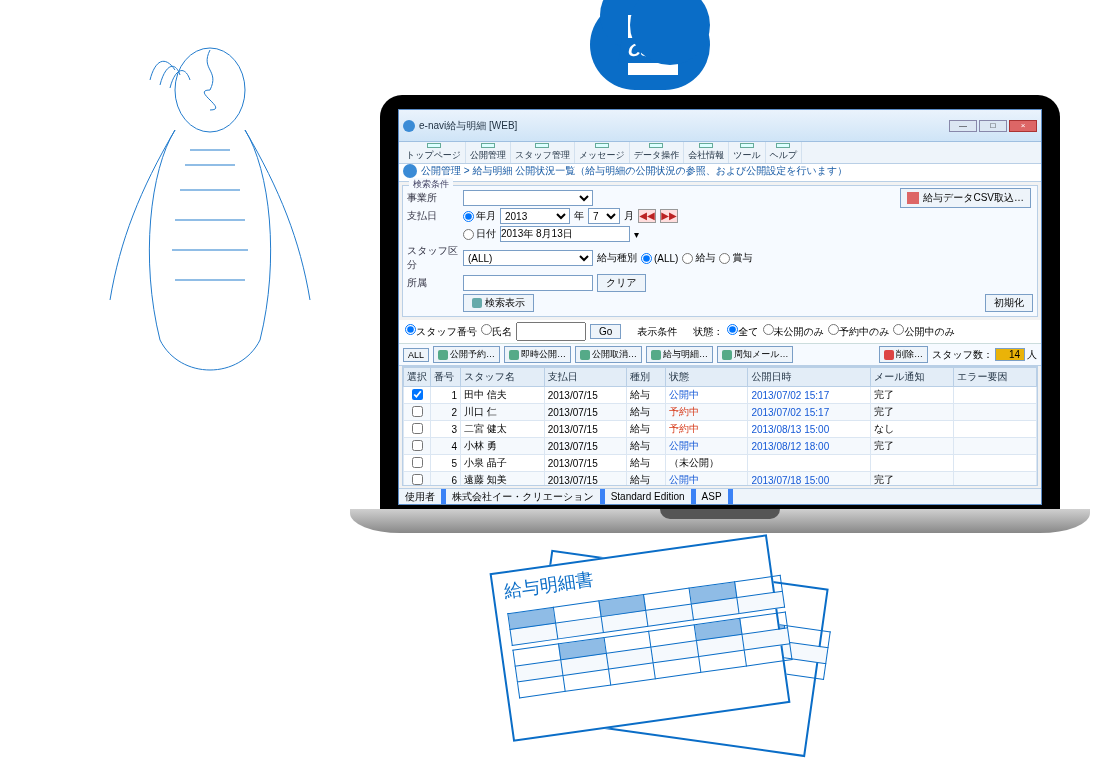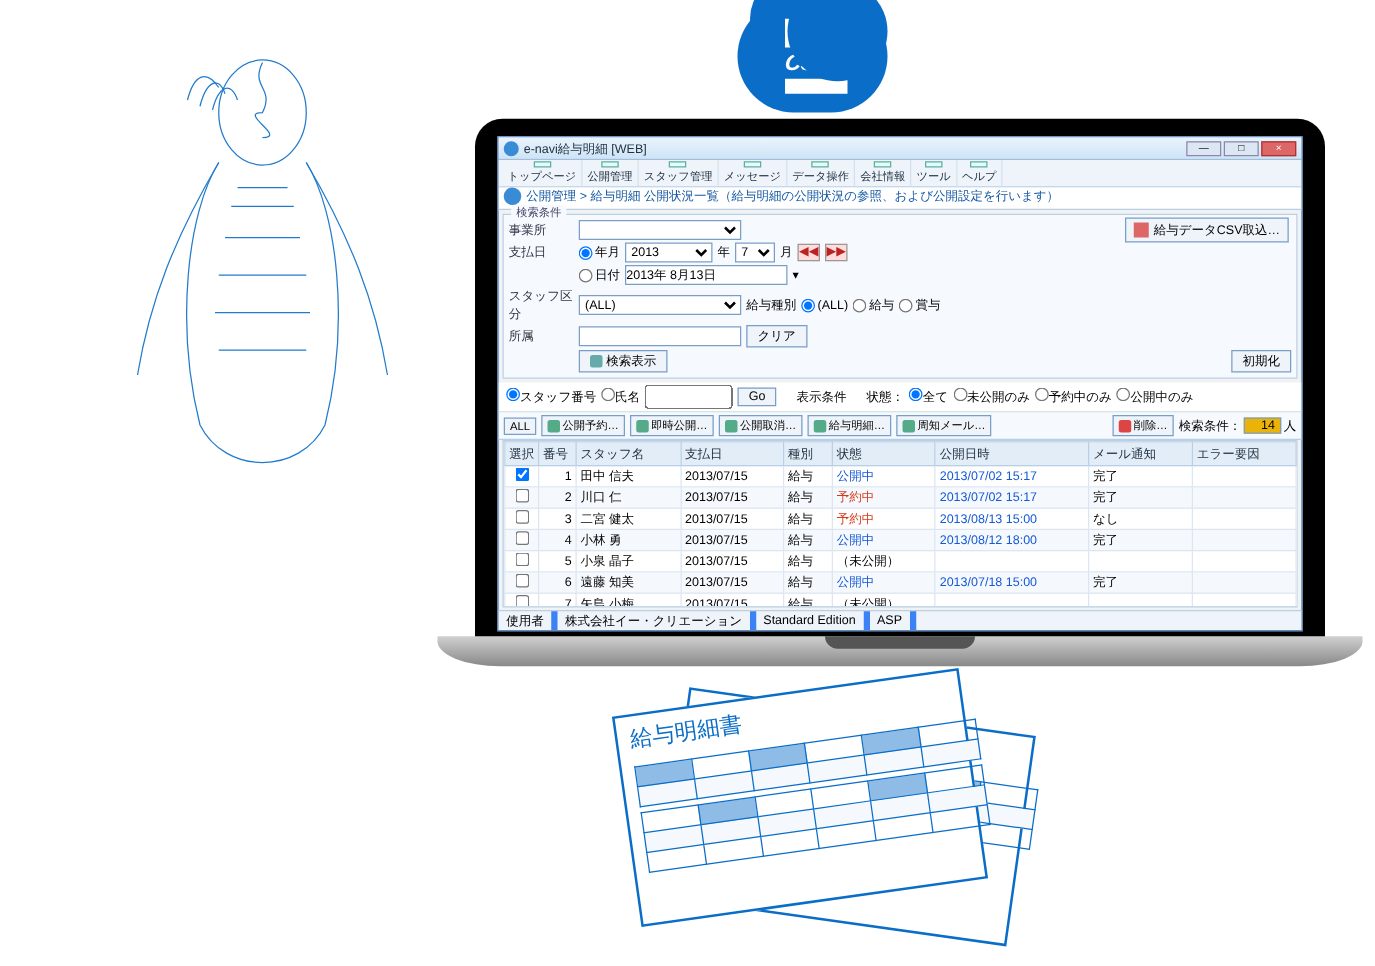--- a/index.html
+++ b/index.html
@@ -21,21 +21,21 @@
   .scribble svg { width:100%; height:100%; }
 
   
   .laptop { position:absolute; top:95px; left:380px; width:680px; height:480px; }
   .laptop-screen { width:100%; height:420px; background:#000; border-radius:22px 22px 0 0; padding:14px 18px 10px 18px; }
   .laptop-base { width:740px; height:24px; background:linear-gradient(#d0d0d0,#888); margin-left:-30px; border-radius:0 0 50px 50px / 0 0 20px 20px; }
   .laptop-notch { width:120px; height:10px; background:#555; margin:-6px auto 0; border-radius:0 0 10px 10px; }
 
   
   .app { width:100%; height:100%; background:#f2f2f2; border:1px solid #5b8cc7; display:flex; flex-direction:column; font-size:10px; }
-  .titlebar { height:18px; background:linear-gradient(#eaf3fc,#cfe4f7); display:flex; align-items:center; padding:0 4px; border-bottom:1px solid #9fbfe0; }
+  .titlebar { height:32px; background:linear-gradient(#eaf3fc,#cfe4f7); display:flex; align-items:center; padding:0 4px; border-bottom:1px solid #9fbfe0; }
   .titlebar .ico { width:12px; height:12px; background:#3a8bd6; border-radius:50%; margin-right:4px; }
   .titlebar .title { flex:1; color:#234; }
   .winbtns { display:flex; gap:2px; }
   .winbtn { width:28px; height:12px; border:1px solid #88a; background:#dce7f3; font-size:8px; text-align:center; line-height:10px; }
   .winbtn.close { background:#d66; color:#fff; border-color:#a33; }
 
   
   .menubar { height:22px; background:#eef4fa; border-bottom:1px solid #b9cfe6; display:flex; align-items:center; gap:0; padding:0 3px; }
   .menuitem { display:flex; flex-direction:column; align-items:center; padding:1px 4px; border-right:1px solid #d3e1ef; height:100%; justify-content:center; cursor:pointer; }
   .menuitem .mi-ico { width:14px; height:14px; border:1px solid #6a9; background:#dff; margin-bottom:1px; }
@@ -293,21 +293,21 @@
         <span class="actbtn">
             <span class="ai"></span>
             <span>周知メール…</span>
           </span>
         <span class="spacer"></span>
         <span class="actbtn del">
             <span class="ai"></span>
             <span>削除…</span>
           </span>
         <span class="staffcount">
-          <span>検索条件：</span>
+          <span>スタッフ数：</span>
           <span class="box">14</span>
           <span>人</span>
         </span>
       </div>
 
       <div class="table-wrap">
         <table>
           <thead>
               <tr id="thead-row">
                 <th>選択</th>

